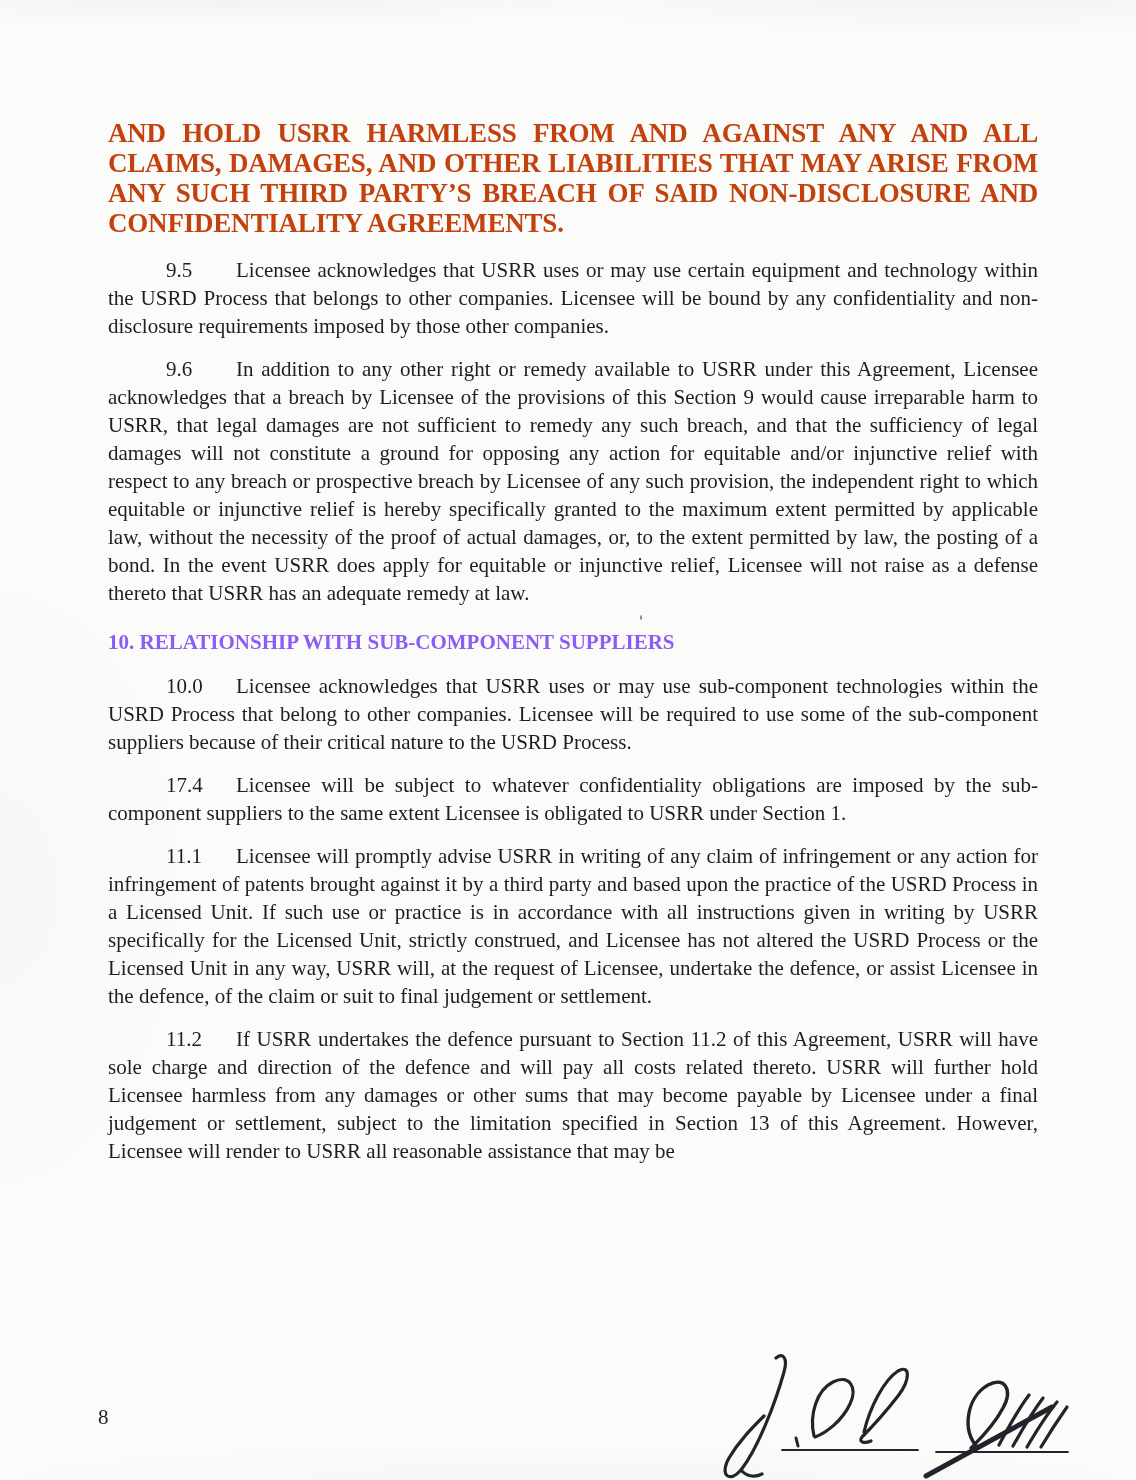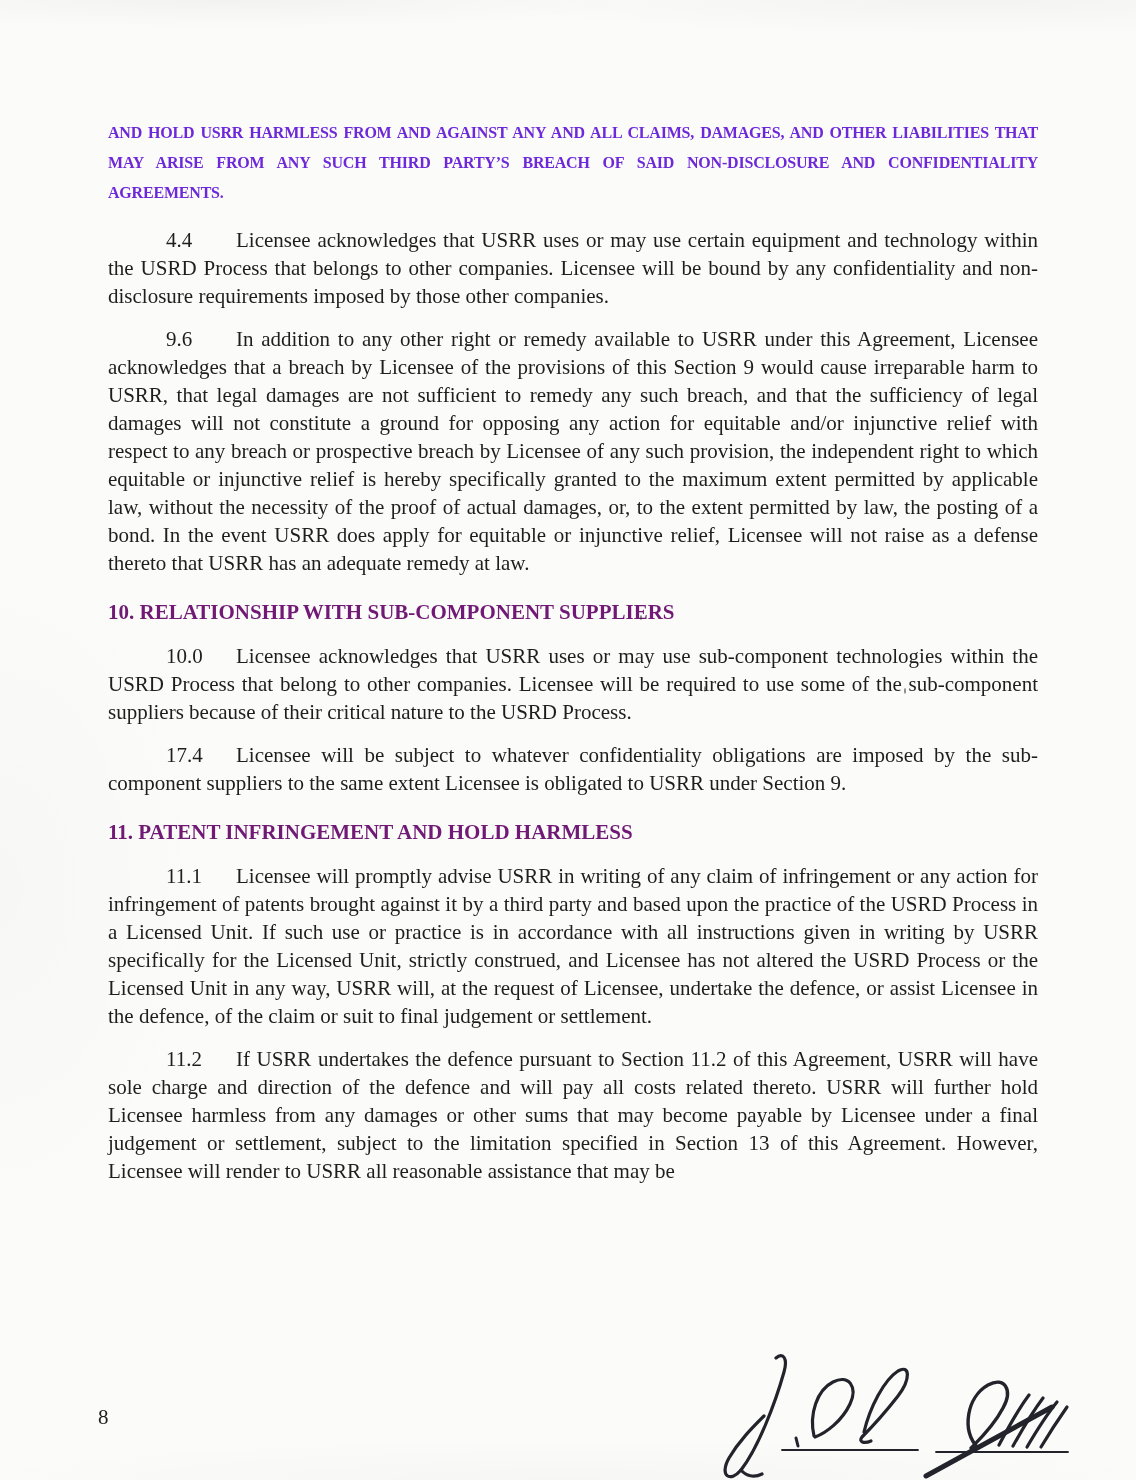--- a/index.html
+++ b/index.html
@@ -29,43 +29,43 @@
     pointer-events:none;
   }
   .content{
     position:absolute;
     left:108px;top:118px;width:930px;
     text-align:justify;
   }
   .lead{
     margin:0 0 18px 0;
     font-weight:bold;
-    font-size:16px;
+    font-size:27px;
     line-height:30px;
     letter-spacing:-0.2px;
-    color:#6d28d9;
+    color:#c2410c;
   }
   .clause{
     margin:0 0 15px 0;
     font-size:21px;
     line-height:28px;
     text-indent:58px;
   }
   .clause .num{
     display:inline-block;
     width:70px;
     text-indent:0;
   }
   .heading{
     margin:21px 0 16px 0;
     font-size:21px;
     line-height:28px;
     font-weight:bold;
     text-align:left;
-    color:#701a75;
+    color:#8b5cf6;
   }
   .page-number{
     position:absolute;
     left:98px;top:1403px;
     font-size:21px;
     line-height:28px;
   }
   .signature{
     position:absolute;
     left:716px;top:1350px;
@@ -79,31 +79,30 @@
 </style>
 </head>
 <body>
 
 <div class="page">
 
   <div class="content">
 
     <p class="lead">AND HOLD USRR HARMLESS FROM AND AGAINST ANY AND ALL CLAIMS, DAMAGES, AND OTHER LIABILITIES THAT MAY ARISE FROM ANY SUCH THIRD PARTY’S BREACH OF SAID NON-DISCLOSURE AND CONFIDENTIALITY AGREEMENTS.</p>
 
-    <p class="clause"><span class="num">4.4</span><span>Licensee acknowledges that USRR uses or may use certain equipment and technology within the USRD Process that belongs to other companies. Licensee will be bound by any confidentiality and non-disclosure requirements imposed by those other companies.</span></p>
+    <p class="clause"><span class="num">9.5</span><span>Licensee acknowledges that USRR uses or may use certain equipment and technology within the USRD Process that belongs to other companies. Licensee will be bound by any confidentiality and non-disclosure requirements imposed by those other companies.</span></p>
 
     <p class="clause"><span class="num">9.6</span><span>In addition to any other right or remedy available to USRR under this Agreement, Licensee acknowledges that a breach by Licensee of the provisions of this Section 9 would cause irreparable harm to USRR, that legal damages are not sufficient to remedy any such breach, and that the sufficiency of legal damages will not constitute a ground for opposing any action for equitable and/or injunctive relief with respect to any breach or prospective breach by Licensee of any such provision, the independent right to which equitable or injunctive relief is hereby specifically granted to the maximum extent permitted by applicable law, without the necessity of the proof of actual damages, or, to the extent permitted by law, the posting of a bond. In the event USRR does apply for equitable or injunctive relief, Licensee will not raise as a defense thereto that USRR has an adequate remedy at law.</span></p>
 
     <h2 class="heading">10. RELATIONSHIP WITH SUB-COMPONENT SUPPLIERS</h2>
 
     <p class="clause"><span class="num">10.0</span><span>Licensee acknowledges that USRR uses or may use sub-component technologies within the USRD Process that belong to other companies. Licensee will be required to use some of the sub-component suppliers because of their critical nature to the USRD Process.</span></p>
 
-    <p class="clause"><span class="num">17.4</span><span>Licensee will be subject to whatever confidentiality obligations are imposed by the sub-component suppliers to the same extent Licensee is obligated to USRR under Section 9.</span></p>
+    <p class="clause"><span class="num">17.4</span><span>Licensee will be subject to whatever confidentiality obligations are imposed by the sub-component suppliers to the same extent Licensee is obligated to USRR under Section 1.</span></p>
 
-    <h2 class="heading">11. PATENT INFRINGEMENT AND HOLD HARMLESS</h2>
 
 
     <p class="clause"><span class="num">11.1</span><span>Licensee will promptly advise USRR in writing of any claim of infringement or any action for infringement of patents brought against it by a third party and based upon the practice of the USRD Process in a Licensed Unit. If such use or practice is in accordance with all instructions given in writing by USRR specifically for the Licensed Unit, strictly construed, and Licensee has not altered the USRD Process or the Licensed Unit in any way, USRR will, at the request of Licensee, undertake the defence, or assist Licensee in the defence, of the claim or suit to final judgement or settlement.</span></p>
 
     <p class="clause"><span class="num">11.2</span><span>If USRR undertakes the defence pursuant to Section 11.2 of this Agreement, USRR will have sole charge and direction of the defence and will pay all costs related thereto. USRR will further hold Licensee harmless from any damages or other sums that may become payable by Licensee under a final judgement or settlement, subject to the limitation specified in Section 13 of this Agreement. However, Licensee will render to USRR all reasonable assistance that may be</span></p>
 
   </div>
 
   <div class="page-number">8</div>
 

